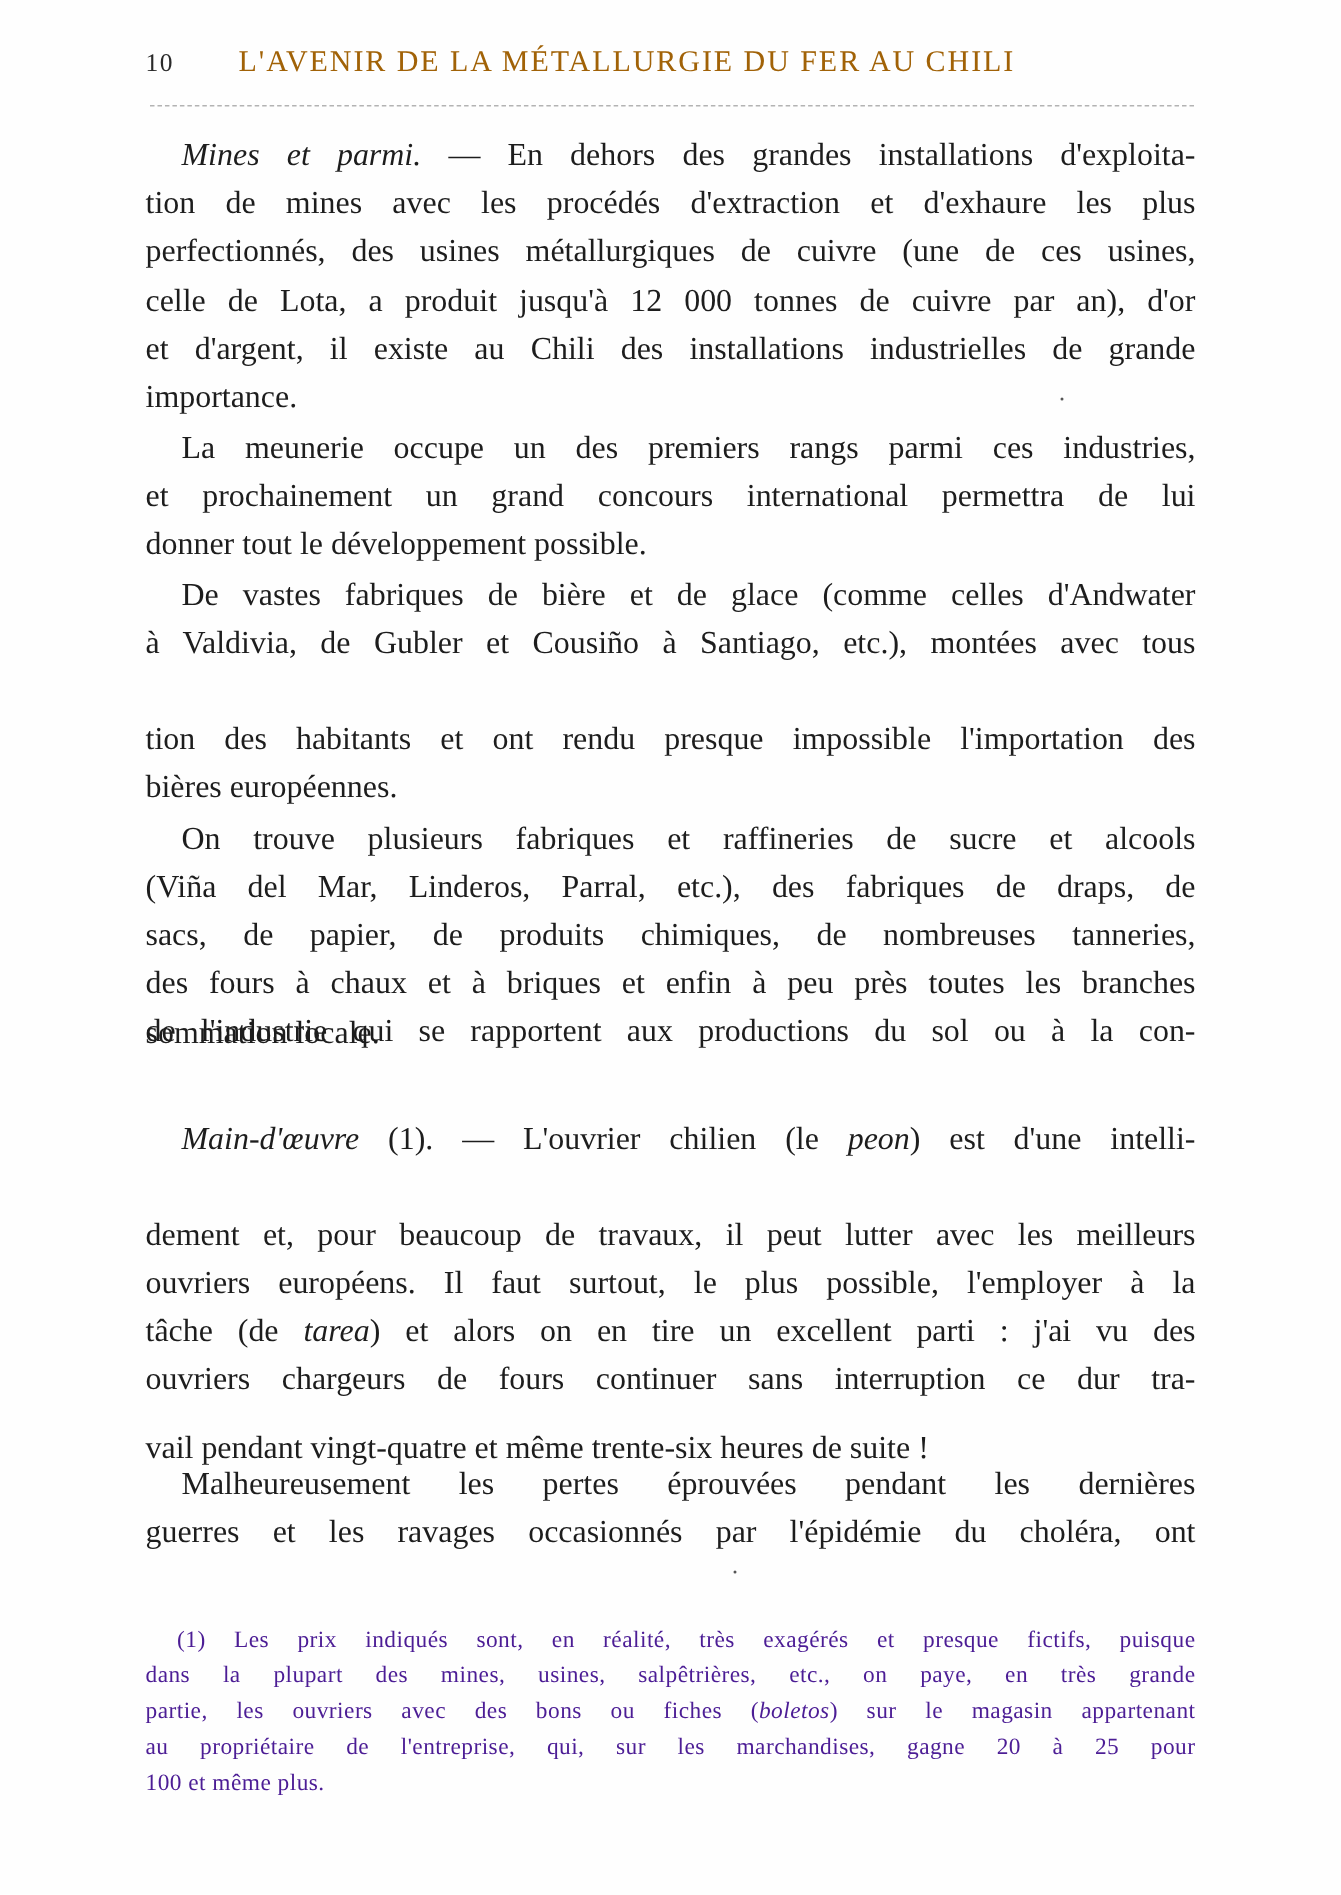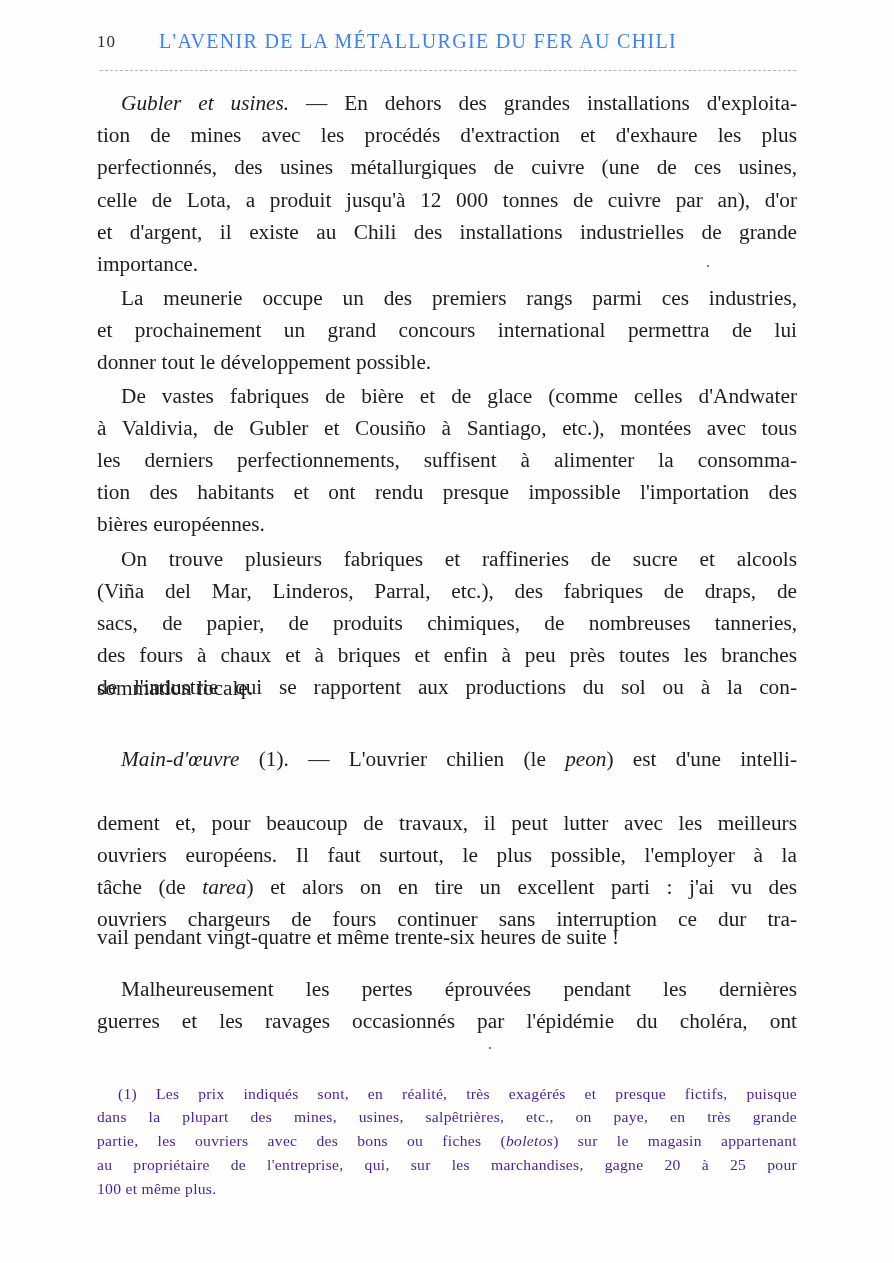--- a/index.html
+++ b/index.html
@@ -1,21 +1,21 @@
 <!DOCTYPE html>
 <html><head>
 <meta charset="utf-8">
 <style>
   html, body { margin: 0; padding: 0; background: #ffffff; }
   body { width: 894px; height: 1263px; position: relative; overflow: hidden;
          font-family: "Liberation Serif", "DejaVu Serif", serif; color: #1d1d1d; }
   .page { position: absolute; left: 0; top: 0; width: 886px; height: 1263px; background: #fefefe; padding-left: 22px; }
   .header { position: absolute; top: 30px; left: 97px; width: 700px; height: 30px; }
   .page-num { position: absolute; left: 0; top: 2px; font-size: 17px; letter-spacing: 1px; color: #2a2a2a; }
-  .running-title { position: absolute; left: 62px; top: 0; font-size: 20px; letter-spacing: 1.3px; color: #3b82f6; white-space: nowrap; }
+  .running-title { position: absolute; left: 62px; top: 0; font-size: 20px; letter-spacing: 1.3px; color: #a16207; white-space: nowrap; }
   .rule { position: absolute; top: 70px; left: 100px; width: 696px; height: 0;
           border-top: 1.5px dashed #9a9a9a; opacity: 0.75; }
   .line { position: absolute; left: 97px; width: 700px; font-size: 21.3px; line-height: 28px; height: 28px;
           white-space: nowrap; text-align: justify; text-align-last: justify; overflow: visible; }
   .line.indent { left: 121px; width: 676px; }
   .line.last { text-align: left; text-align-last: left; }
   .fn { position: absolute; left: 97px; width: 700px; font-size: 15.6px; line-height: 22px; height: 22px;
         white-space: nowrap; text-align: justify; text-align-last: justify; color: #4c1d95; letter-spacing: 0.3px; }
   .fn.indent { left: 118px; width: 679px; }
   .fn.last { text-align: center; text-align-last: left; }
@@ -26,50 +26,49 @@
 <body>
 
 <div class="page">
 
   <div class="header">
     <span class="page-num">10</span>
     <span class="running-title">L'AVENIR DE LA MÉTALLURGIE DU FER AU CHILI</span>
   </div>
   <div class="rule"></div>
 
-  <div class="line indent" style="top:89px"><i>Gubler et usines.</i><span> — En dehors des grandes installations d'exploita-</span></div>
+  <div class="line indent" style="top:89px"><i>Mines et parmi.</i><span> — En dehors des grandes installations d'exploita-</span></div>
   <div class="line" style="top:121px">tion de mines avec les procédés d'extraction et d'exhaure les plus</div>
   <div class="line" style="top:153px">perfectionnés, des usines métallurgiques de cuivre (une de ces usines,</div>
   <div class="line" style="top:186px">celle de Lota, a produit jusqu'à 12 000 tonnes de cuivre par an), d'or</div>
   <div class="line" style="top:218px">et d'argent, il existe au Chili des installations industrielles de grande</div>
   <div class="line last" style="top:250px">importance.</div>
 
   <div class="line indent" style="top:284px">La meunerie occupe un des premiers rangs parmi ces industries,</div>
   <div class="line" style="top:316px">et prochainement un grand concours international permettra de lui</div>
   <div class="line last" style="top:348px">donner tout le développement possible.</div>
 
   <div class="line indent" style="top:382px">De vastes fabriques de bière et de glace (comme celles d'Andwater</div>
   <div class="line" style="top:414px">à Valdivia, de Gubler et Cousiño à Santiago, etc.), montées avec tous</div>
-  <div class="line" style="top:446px">les derniers perfectionnements, suffisent à alimenter la consomma-</div>
   <div class="line" style="top:478px">tion des habitants et ont rendu presque impossible l'importation des</div>
   <div class="line last" style="top:510px">bières européennes.</div>
 
   <div class="line indent" style="top:545px">On trouve plusieurs fabriques et raffineries de sucre et alcools</div>
   <div class="line" style="top:577px">(Viña del Mar, Linderos, Parral, etc.), des fabriques de draps, de</div>
   <div class="line" style="top:609px">sacs, de papier, de produits chimiques, de nombreuses tanneries,</div>
   <div class="line" style="top:641px">des fours à chaux et à briques et enfin à peu près toutes les branches</div>
   <div class="line" style="top:673px">de l'industrie qui se rapportent aux productions du sol ou à la con-</div>
   <div class="line last" style="top:674px">sommation locale.</div>
 
   <div class="line indent" style="top:745px"><i>Main-d'œuvre</i><span> (1). — L'ouvrier chilien (le </span><i>peon</i><span>) est d'une intelli-</span></div>
   <div class="line" style="top:809px">dement et, pour beaucoup de travaux, il peut lutter avec les meilleurs</div>
   <div class="line" style="top:841px">ouvriers européens. Il faut surtout, le plus possible, l'employer à la</div>
   <div class="line" style="top:873px"><span>tâche (de </span><i>tarea</i><span>) et alors on en tire un excellent parti : j'ai vu des</span></div>
   <div class="line" style="top:905px">ouvriers chargeurs de fours continuer sans interruption ce dur tra-</div>
-  <div class="line last" style="top:923px">vail pendant vingt-quatre et même trente-six heures de suite !</div>
+  <div class="line last" style="top:951px">vail pendant vingt-quatre et même trente-six heures de suite !</div>
 
   <div class="line indent" style="top:975px">Malheureusement les pertes éprouvées pendant les dernières</div>
   <div class="line" style="top:1007px">guerres et les ravages occasionnés par l'épidémie du choléra, ont</div>
 
   <div class="fn indent" style="top:1083px"><span>(1)</span><span> Les prix indiqués sont, en réalité, très exagérés et presque fictifs, puisque</span></div>
   <div class="fn" style="top:1106px">dans la plupart des mines, usines, salpêtrières, etc., on paye, en très grande</div>
   <div class="fn" style="top:1130px"><span>partie, les ouvriers avec des bons ou fiches (</span><i>boletos</i><span>) sur le magasin appartenant</span></div>
   <div class="fn" style="top:1154px">au propriétaire de l'entreprise, qui, sur les marchandises, gagne 20 à 25 pour</div>
   <div class="fn last" style="top:1178px">100 et même plus.</div>
 

